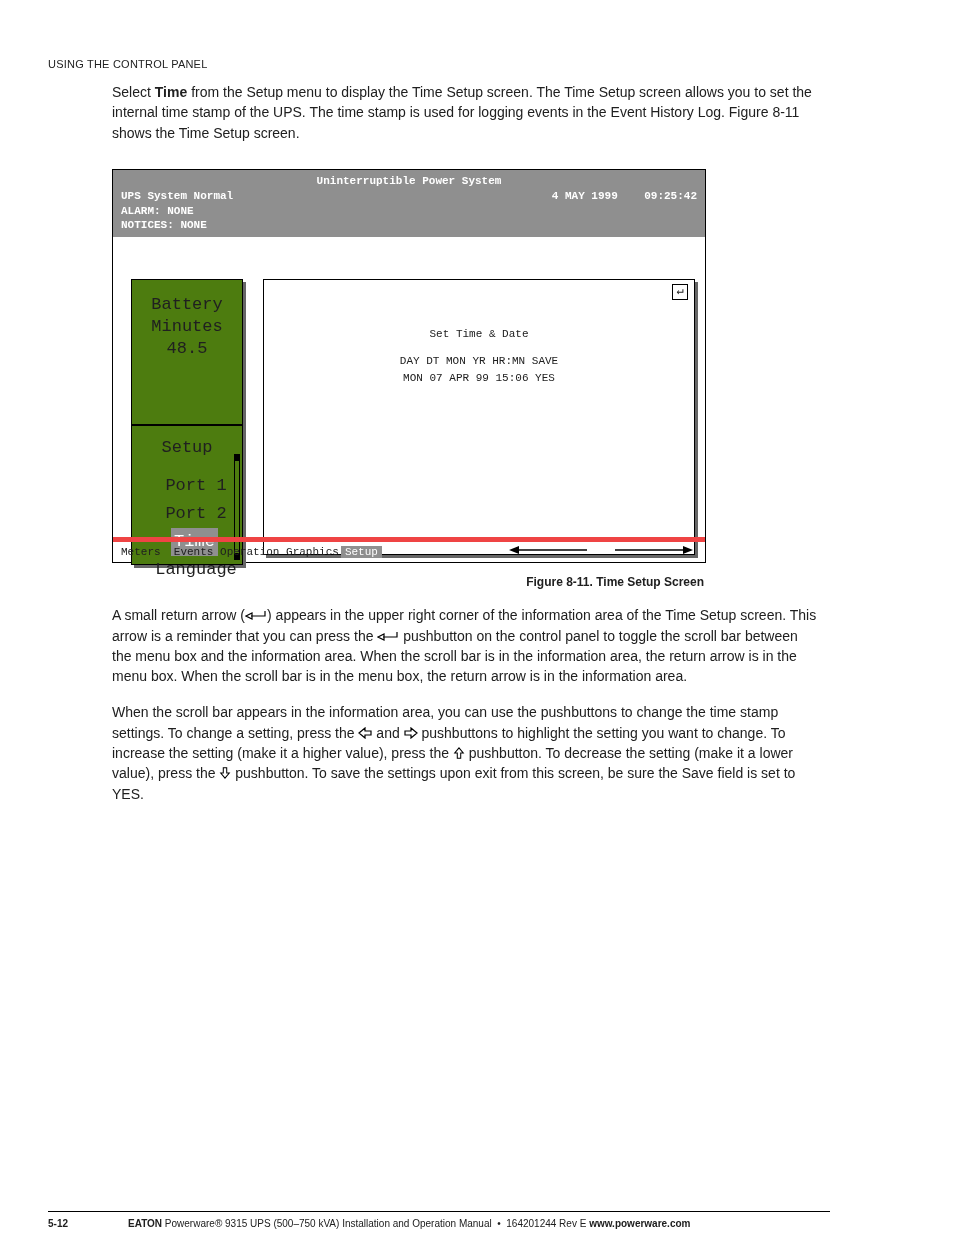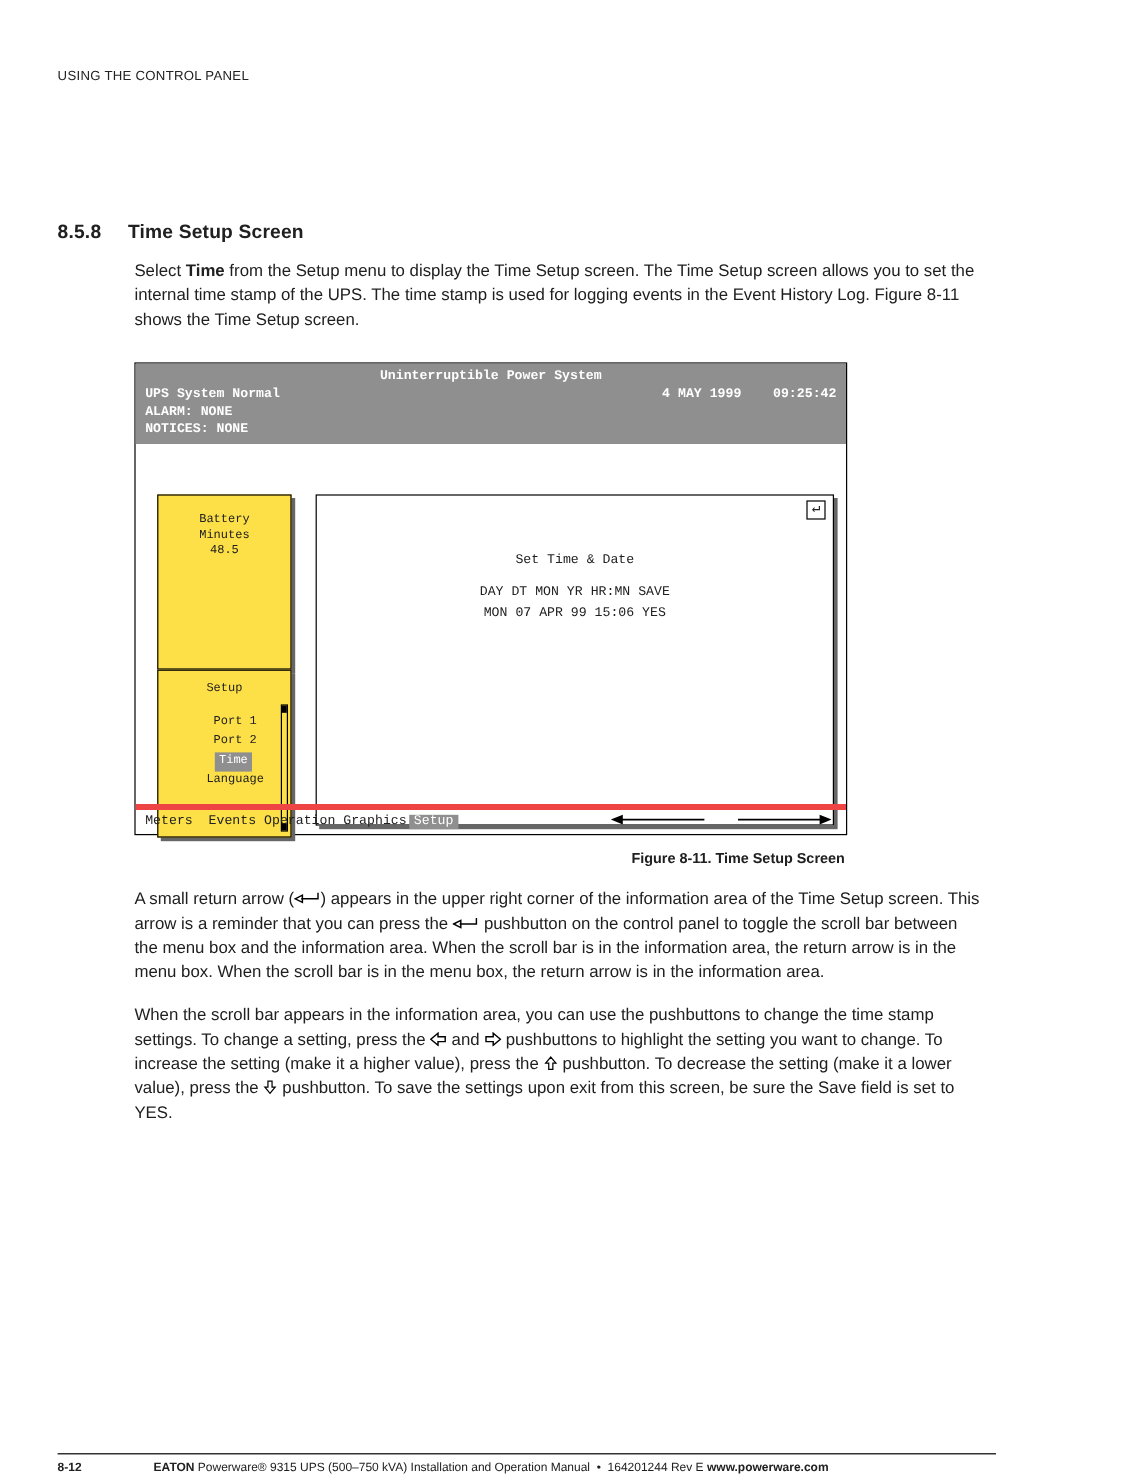--- a/index.html
+++ b/index.html
@@ -60,24 +60,24 @@
   .lcd .grey-head .row {
     display:flex; justify-content:space-between; white-space: pre;
   }
   .lcd .content {
     position: relative;
     height: 300px;
   }
   .lcd .small-box {
     position:absolute;
     border:1px solid #000;
-    background:#fde047;
+    background:#4d7c0f;
     box-shadow: 3px 3px 0 #666;
     font-family:"Courier New", monospace;
-    font-size:10px;
+    font-size:17px;
     text-align:center;
   }
   .battery { left:18px; top:42px; width:110px; height:130px; padding-top:14px; line-height:1.3; }
   .setup   { left:18px; top:188px; width:110px; height:130px; padding-top:8px; line-height:1.65; text-align:left; }
   .setup .hdr { text-align:center; padding-bottom:4px; }
   .setup .item { padding-left:18px; }
   .setup .sel { background:#8f8f8f; color:#fff; display:inline-block; padding:0 3px; margin-left:15px; }
   .setup .scroll {
     position:absolute; right:2px; top:28px; bottom:4px; width:6px;
     border:1px solid #000; box-sizing:border-box;
@@ -146,24 +146,20 @@
   .footer .brand { font-weight:bold; }
   .footer .rest { white-space:pre; }
 </style>
 </head>
 <body>
 
 <div class="page">
 
   <div class="run-head">USING THE CONTROL PANEL</div>
 
-  <div class="section-head">
-    <span class="section-num">8.5.8</span>
-    <span>Time Setup Screen</span>
-  </div>
 
   <div class="body-block">
     <span>Select </span><span class="bold">Time</span><span> from the Setup menu to display the Time Setup screen. The Time Setup screen allows you to set the internal time stamp of the UPS. The time stamp is used for logging events in the Event History Log. Figure 8-11 shows the Time Setup screen.</span>
   </div>
 
   <div style="margin-left:64px;">
     <div class="lcd">
       <div class="grey-head">
         <div class="title">Uninterruptible Power System</div>
         <div class="row">
@@ -241,19 +237,19 @@
       </svg><span> and </span><svg class="inline-icon" width="14" height="12" viewBox="0 0 14 12">
         <polygon points="13,6 7,1 7,4 1,4 1,8 7,8 7,11" fill="none" stroke="#000" stroke-width="1.2"></polygon>
       </svg><span> pushbuttons to highlight the setting you want to change. To increase the setting (make it a higher value), press the </span><svg class="inline-icon" width="12" height="14" viewBox="0 0 12 14">
         <polygon points="6,1 11,7 8,7 8,13 4,13 4,7 1,7" fill="none" stroke="#000" stroke-width="1.2"></polygon>
       </svg><span> pushbutton. To decrease the setting (make it a lower value), press the </span><svg class="inline-icon" width="12" height="14" viewBox="0 0 12 14">
         <polygon points="6,13 11,7 8,7 8,1 4,1 4,7 1,7" fill="none" stroke="#000" stroke-width="1.2"></polygon>
       </svg><span> pushbutton. To save the settings upon exit from this screen, be sure the Save field is set to YES.</span>
   </div>
 
   <div class="footer">
-    <span class="pg">8-12</span>
+    <span class="pg">5-12</span>
     <span>
       <span class="brand">EATON</span><span class="rest"> Powerware® 9315 UPS (500–750 kVA) Installation and Operation Manual  •  164201244 Rev E </span><span class="brand">www.powerware.com</span>
     </span>
   </div>
 
 </div>
 
 </body></html>

